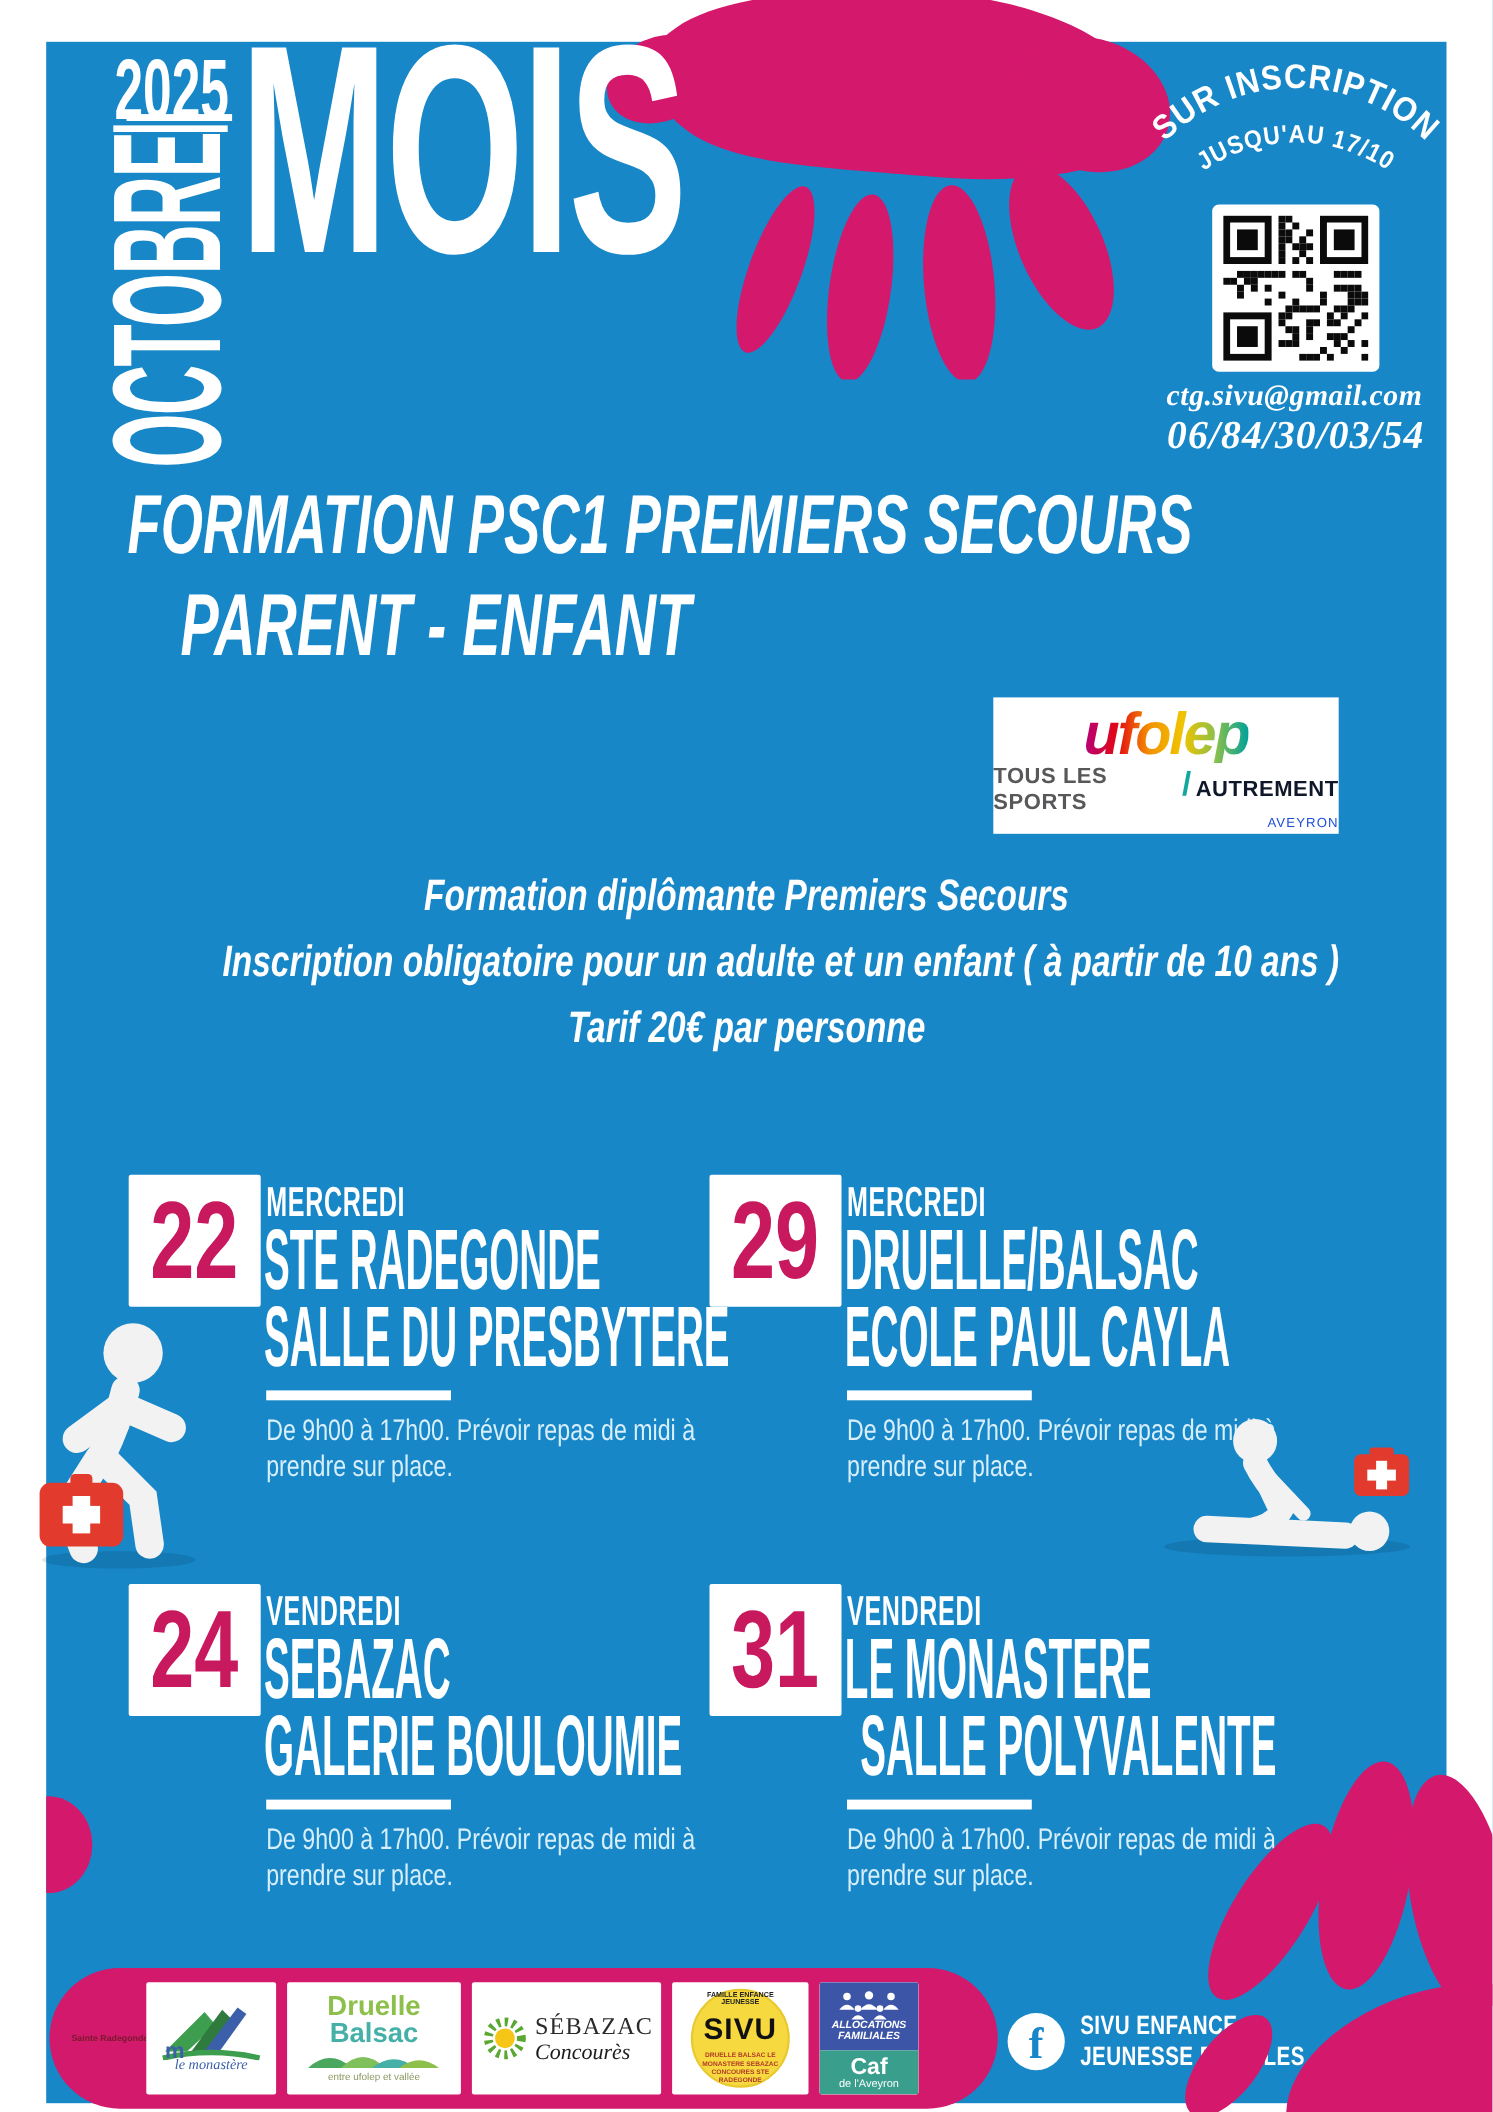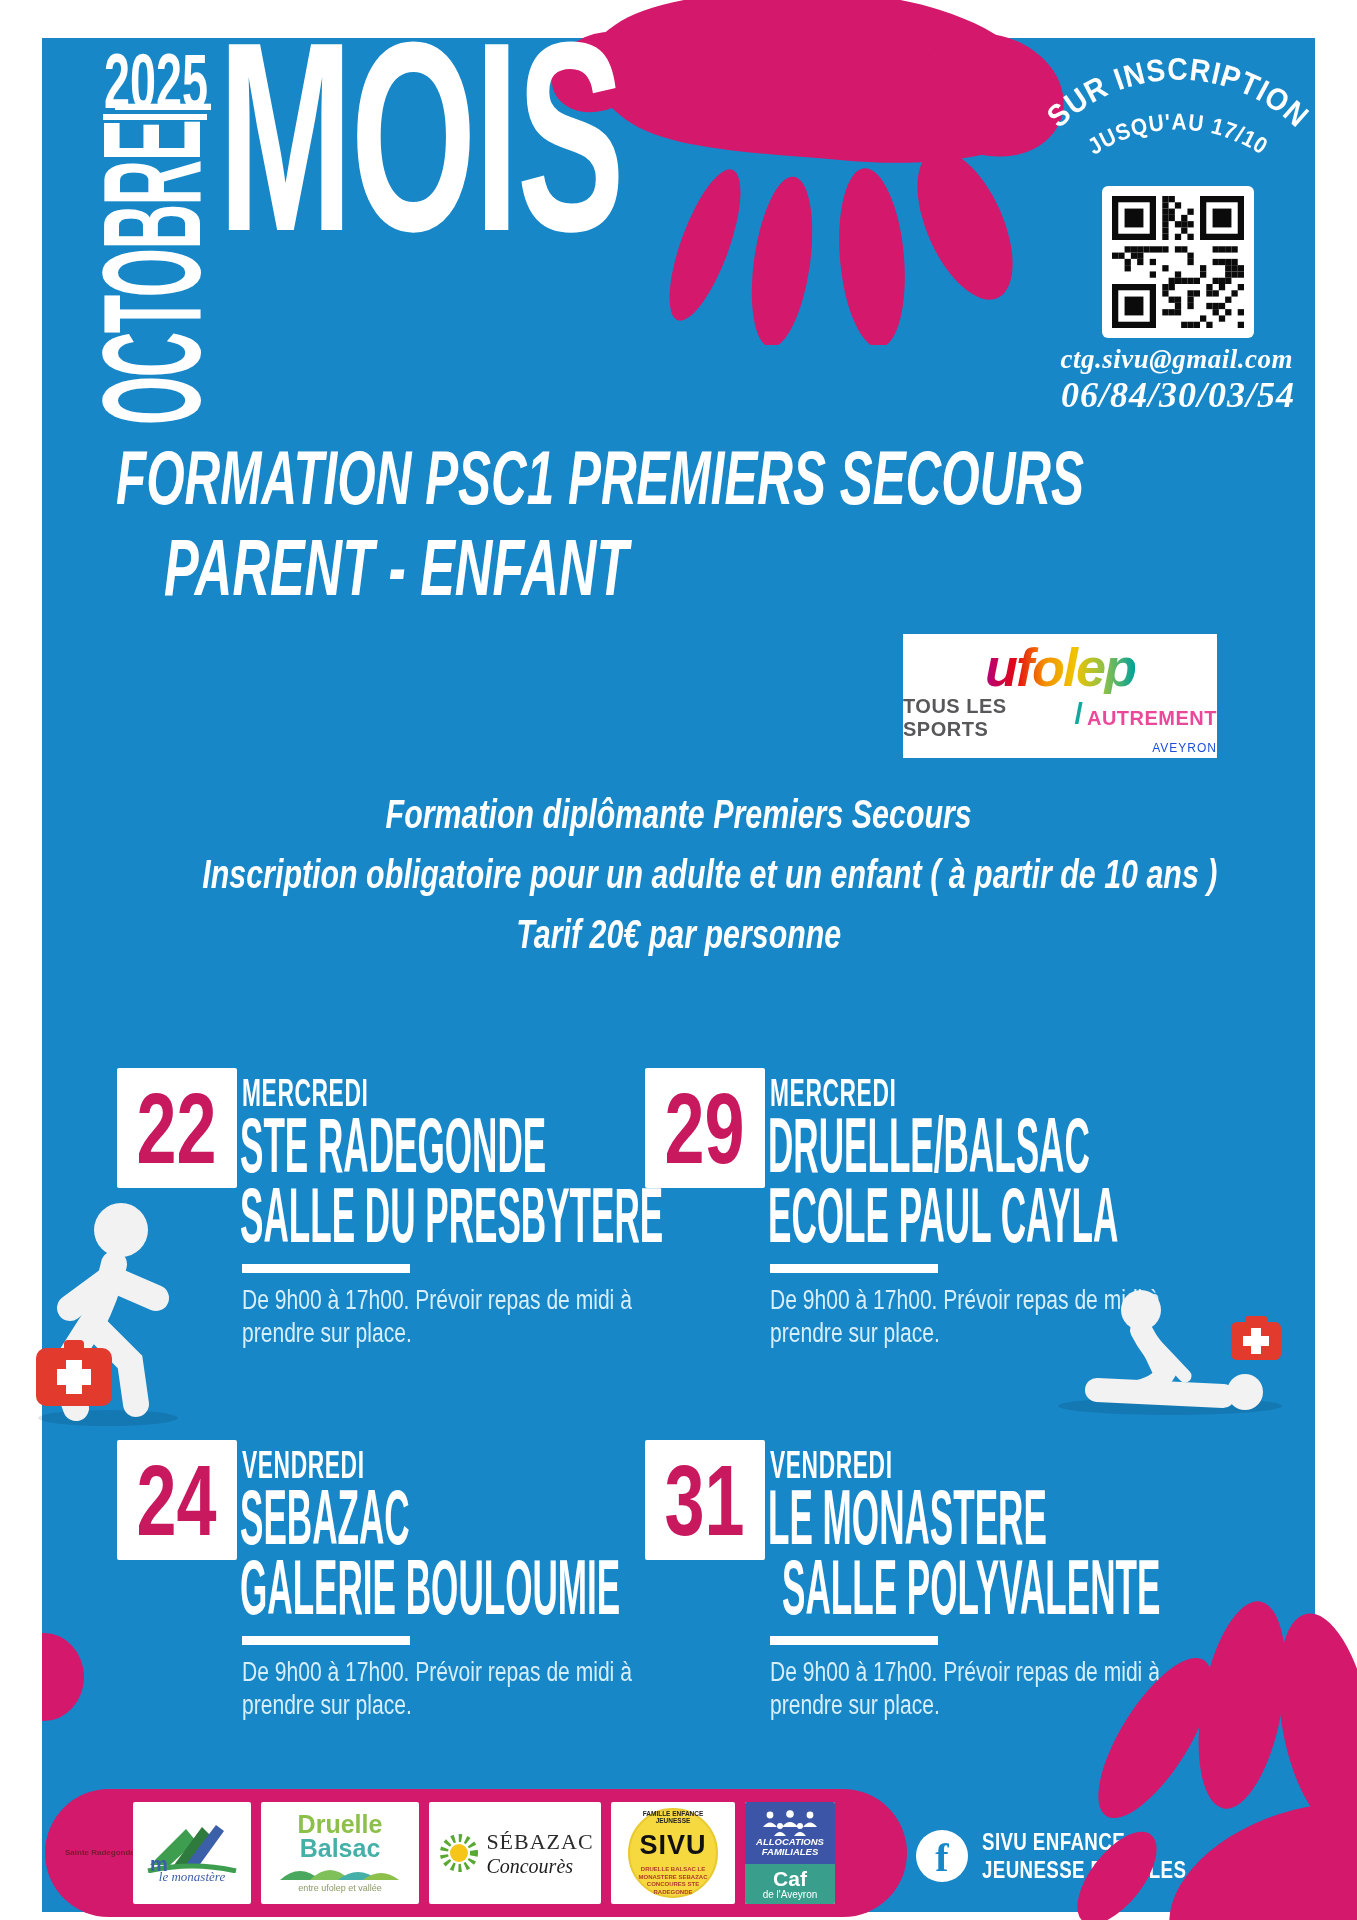--- a/index.html
+++ b/index.html
@@ -42,21 +42,21 @@
   .h1{font-size:76px;font-weight:700;font-style:italic;color:#fff;line-height:1.05;transform:scale(.65,1)}
   .headline2{position:absolute;left:164px;top:522px}
   .h2{font-size:80px;font-weight:700;font-style:italic;color:#fff;transform:scale(.65,1)}
 
   
   .ufolep{position:absolute;left:903px;top:634px;width:314px;height:124px;background:#fff;display:flex;flex-direction:column;align-items:center;padding:6px 0 4px}
   .ufolep-word{font-size:54px;font-weight:700;font-style:italic;letter-spacing:-2px;line-height:1;background:linear-gradient(90deg,#b5007c,#e30613,#f39200,#f0c400,#8cc04a,#00a19a);-webkit-background-clip:text;background-clip:text;color:transparent}
   .ufolep-tag{display:flex;align-items:center;gap:4px;margin-top:1px}
   .u-left{font-size:20px;font-weight:700;color:#58585A;letter-spacing:.5px}
   .u-slash{font-size:30px;font-weight:700;color:#14A79D;margin-top:-8px}
-  .u-right{font-size:20px;font-weight:700;color:#ec4899;letter-spacing:.5px}
+  .u-right{font-size:20px;font-weight:700;color:#0f172a;letter-spacing:.5px}
   .u-region{align-self:flex-end;font-size:12px;color:#1d4ed8;letter-spacing:1px}
 
   
   .intro{position:absolute;left:42px;top:792px;width:1273px;text-align:center;color:#fff}
   .intro-line{height:60px}
   .intro .cond{transform-origin:center top;transform:scaleX(.76);font-size:40px;font-weight:700;font-style:italic}
 
   
   .event{position:absolute;width:570px;height:300px}
   .e1{left:117px;top:1068px}.e2{left:645px;top:1068px}

